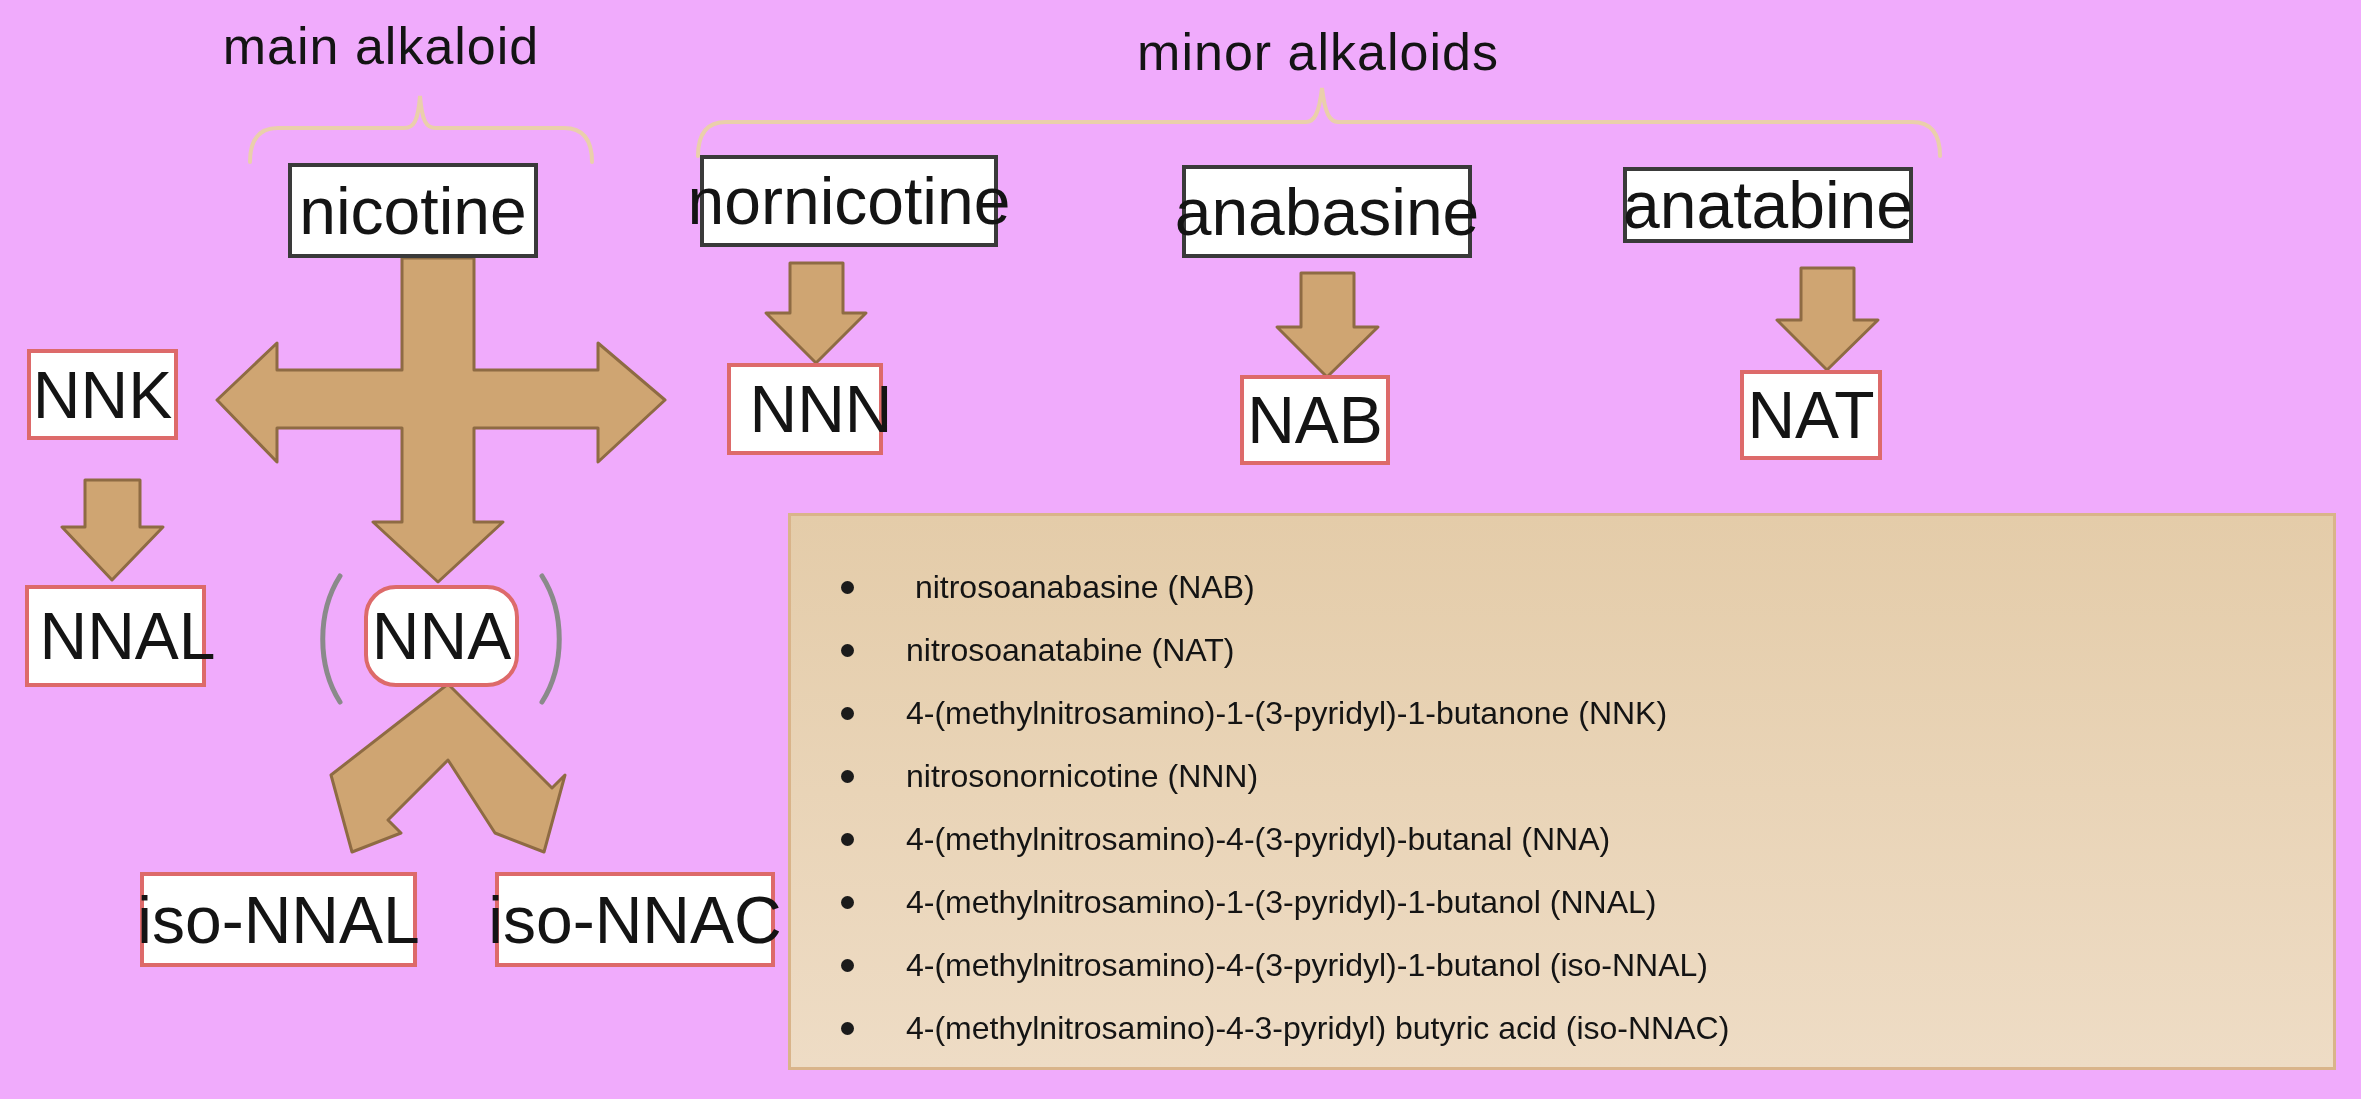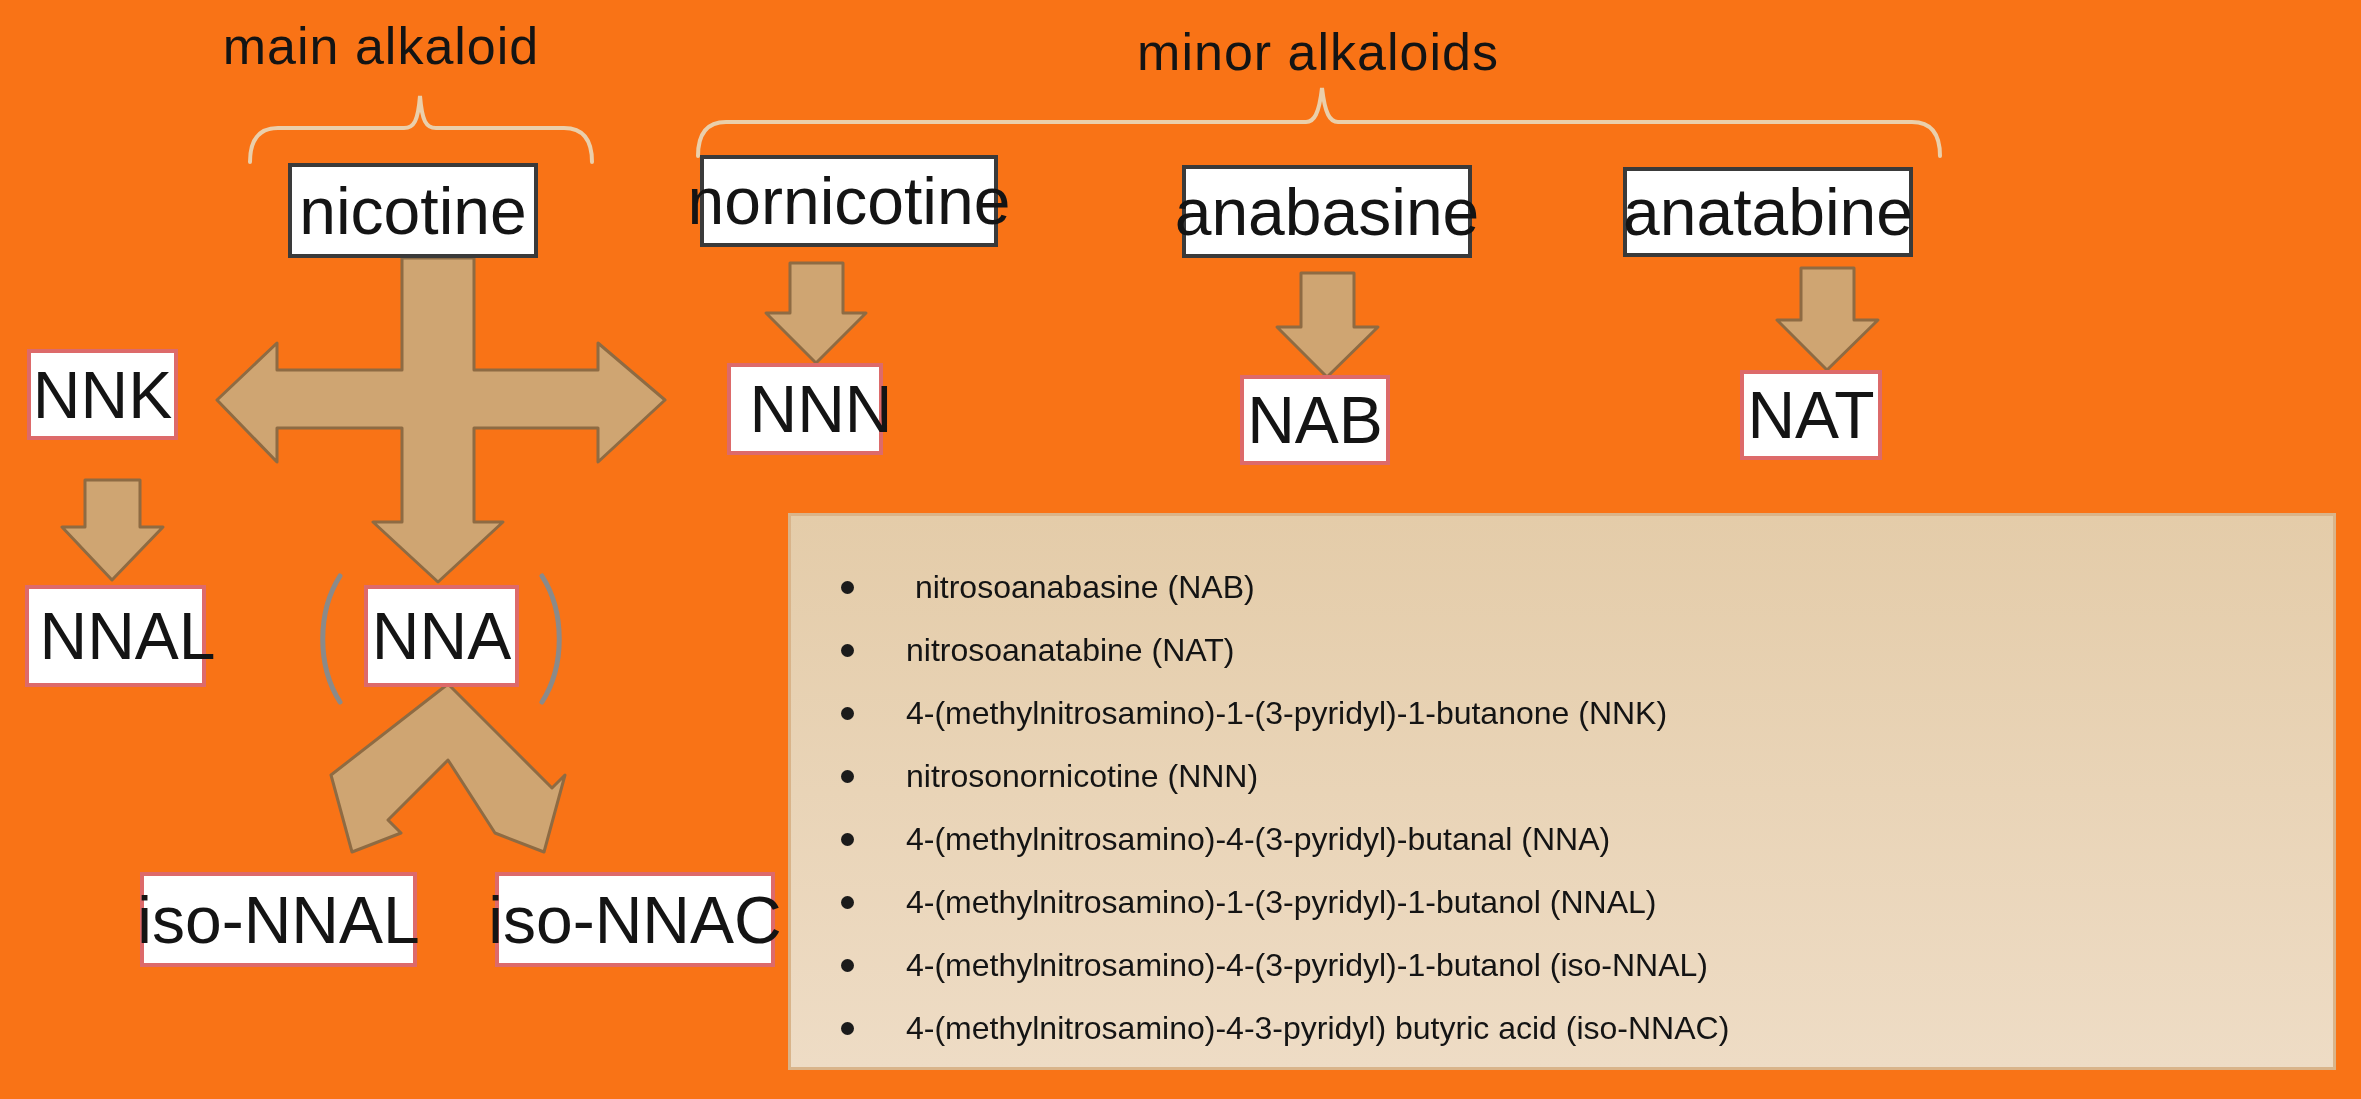--- a/index.html
+++ b/index.html
@@ -3,21 +3,21 @@
 <meta charset="utf-8">
 <style>
   :root{
     --arrow-fill:#cfa572; --arrow-stroke:#8e6b43; --brace:#eacfab;
     --red-border:#dd6a6a; --dark-border:#3a3a3a;
     --legend-bg-top:#e4cca9; --legend-bg-bottom:#eedcc5; --legend-border:#d9b48a;
     --paren:#8a8a8a; --text:#141414;
   }
   html,body{margin:0;padding:0;background:#ffffff;}
   #canvas{
-    position:relative;width:2361px;height:1099px;background:#f97316;overflow:hidden;
+    position:relative;width:2361px;height:1099px;background:#f0abfc;overflow:hidden;
     font-family:"Liberation Sans", sans-serif;color:var(--text);
   }
   #arrow-layer{position:absolute;left:0;top:0;width:2361px;height:1099px;}
   .grp-label{
     position:absolute;transform:translateX(-50%);white-space:nowrap;
     font-size:52px;color:var(--text);letter-spacing:1px;
   }
   .node{
     position:absolute;background:#ffffff;display:flex;align-items:center;justify-content:center;
     font-size:66px;white-space:nowrap;color:var(--text);box-sizing:border-box;
@@ -65,28 +65,28 @@
     <path d="M 340 576 C 317 612 317 666 340 702" fill="none" style="stroke:var(--paren)" stroke-width="5" stroke-linecap="round"></path>
     <path d="M 542 576 C 565 612 565 666 542 702" fill="none" style="stroke:var(--paren)" stroke-width="5" stroke-linecap="round"></path>
   </svg>
 
   <div class="grp-label" style="left:381px;top:16px;">main alkaloid</div>
   <div class="grp-label" style="left:1318px;top:22px;">minor alkaloids</div>
 
   <div class="node dark" style="left:288px;top:163px;width:250px;height:95px;">nicotine</div>
   <div class="node dark" style="left:700px;top:155px;width:298px;height:92px;">nornicotine</div>
   <div class="node dark" style="left:1182px;top:165px;width:290px;height:93px;">anabasine</div>
-  <div class="node dark" style="left:1623px;top:167px;width:290px;height:90px;">anatabine</div>
+  <div class="node dark" style="left:1623px;top:167px;width:290px;height:76px;">anatabine</div>
 
   <div class="node red" style="left:27px;top:349px;width:151px;height:91px;">NNK</div>
   <div class="node red" style="left:727px;top:363px;width:156px;height:92px;padding-left:32px;">NNN</div>
   <div class="node red" style="left:1240px;top:375px;width:150px;height:90px;">NAB</div>
   <div class="node red" style="left:1740px;top:370px;width:142px;height:90px;">NAT</div>
   <div class="node red" style="left:25px;top:585px;width:181px;height:102px;padding-left:24px;">NNAL</div>
-  <div class="node red" style="left:364px;top:585px;width:155px;height:102px;">NNA</div>
+  <div class="node red" style="left:364px;top:585px;width:155px;height:102px;border-radius:32px;">NNA</div>
   <div class="node red" style="left:140px;top:872px;width:277px;height:95px;text-align:center;">iso-NNAL</div>
   <div class="node red" style="left:495px;top:872px;width:280px;height:95px;">iso-NNAC</div>
 
   <div id="legend">
     <div class="legend-row">
       <span class="legend-dot"></span>
       <span>&nbsp;nitrosoanabasine (NAB)</span>
     </div>
     <div class="legend-row">
       <span class="legend-dot"></span>

